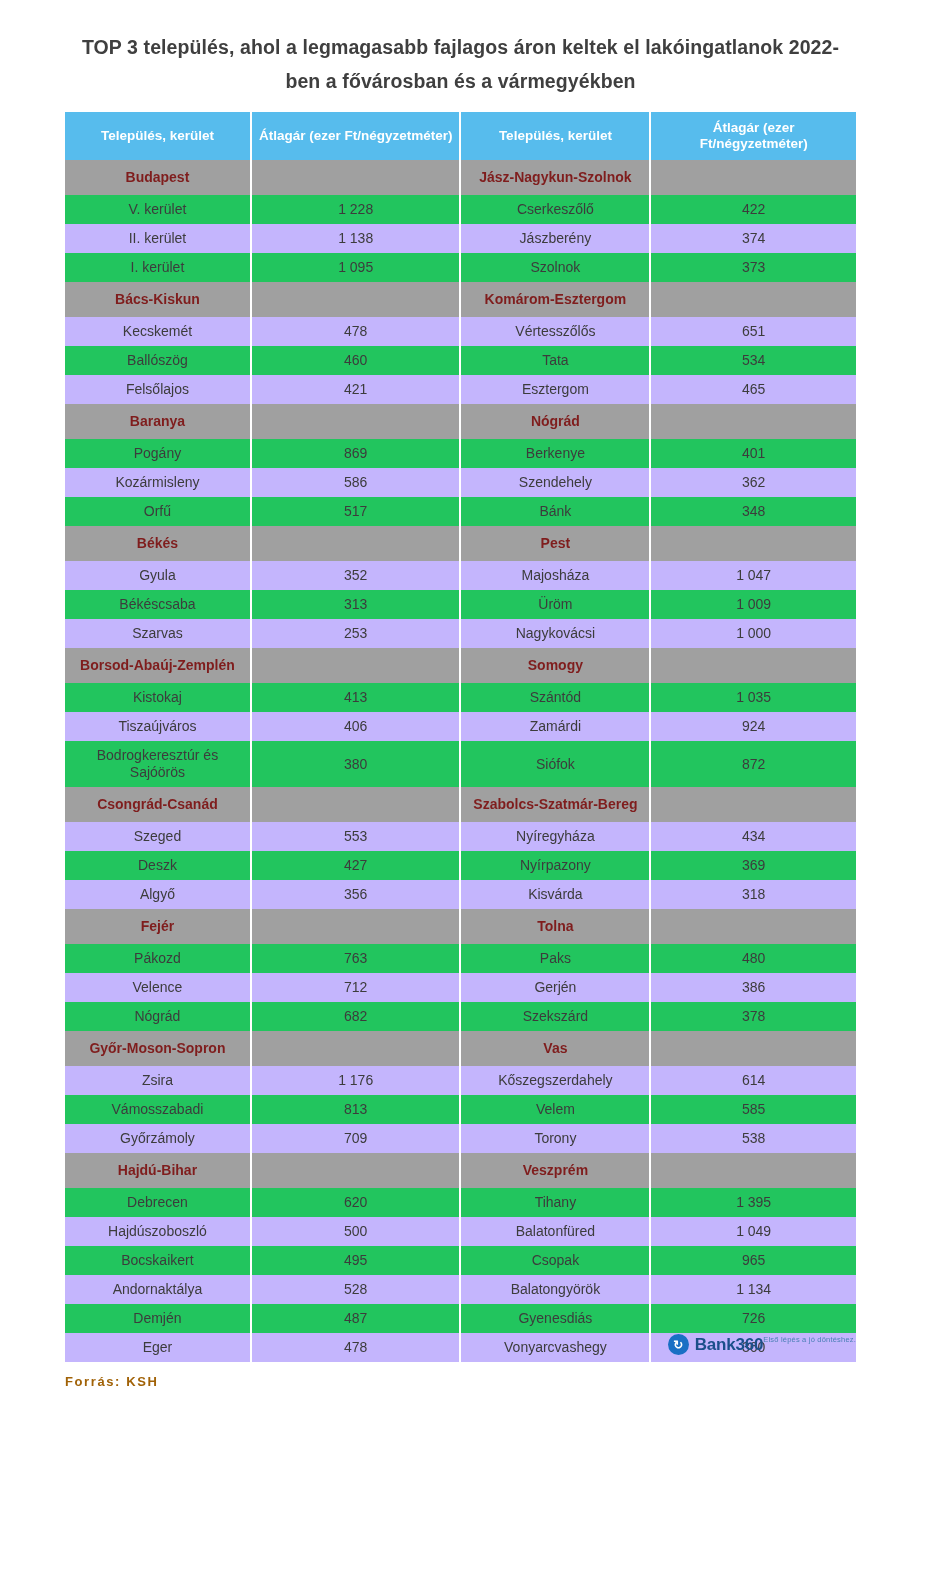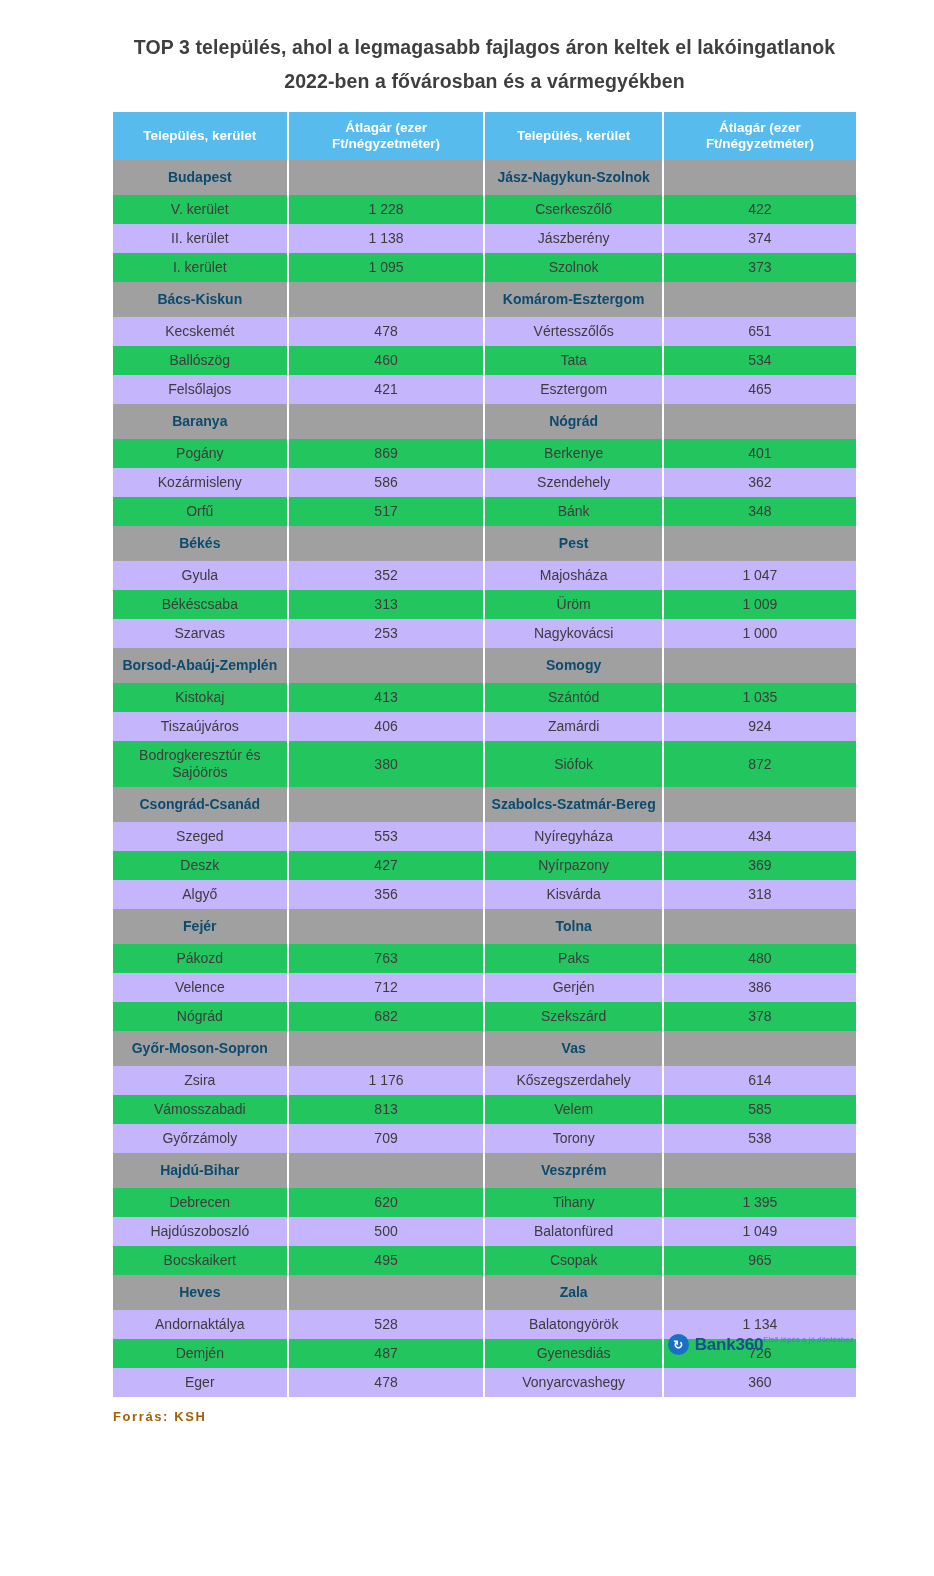--- a/index.html
+++ b/index.html
@@ -12,21 +12,21 @@
     background: #ffffff;
     font-family: "Liberation Sans", sans-serif;
     color: #3c3c3c;
     -webkit-font-smoothing: antialiased;
   }
   .page {
     position: relative;
     width: 934px;
     height: 1371px;
     box-sizing: border-box;
-    padding: 30px 78px 0 113px;
+    padding: 30px 78px 0 65px;
   }
   .title {
     text-align: center;
     font-size: 19.5px;
     font-weight: bold;
     color: #3f3f3f;
     line-height: 34px;
     margin: 0 0 14px 0;
     letter-spacing: 0.1px;
   }
@@ -57,21 +57,21 @@
     text-align: center;
     padding: 6px 6px;
     border-right: 2px solid #ffffff;
     color: #3c3c3c;
     line-height: 17px;
   }
   tbody td:last-child { border-right: none; }
 
   tr.group td {
     background: #a0a0a0;
-    color: #0c4a6e;
+    color: #7f1d1d;
     font-weight: bold;
     font-size: 14px;
     padding: 9px 6px;
   }
   tr.row-white td { background: #22c55e; }
   tr.row-grey td  { background: #c4b5fd; }
 
   .source {
     margin-top: 12px;
     font-size: 13px;
@@ -348,26 +348,20 @@
           <td>500</td>
           <td>Balatonfüred</td>
           <td>1 049</td>
         </tr>
         <tr class="row-white">
           <td>Bocskaikert</td>
           <td>495</td>
           <td>Csopak</td>
           <td>965</td>
         </tr>
-        <tr class="group">
-          <td>Heves</td>
-          <td></td>
-          <td>Zala</td>
-          <td></td>
-        </tr>
         <tr class="row-grey">
           <td>Andornaktálya</td>
           <td>528</td>
           <td>Balatongyörök</td>
           <td>1 134</td>
         </tr>
         <tr class="row-white">
           <td>Demjén</td>
           <td>487</td>
           <td>Gyenesdiás</td>

